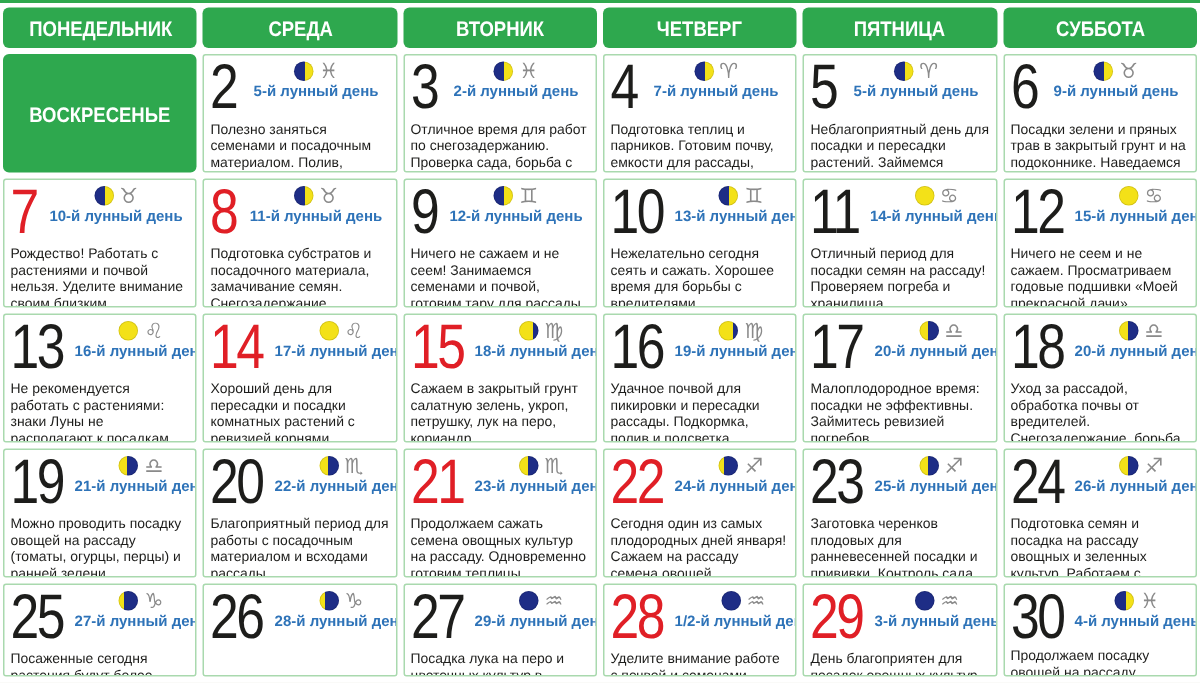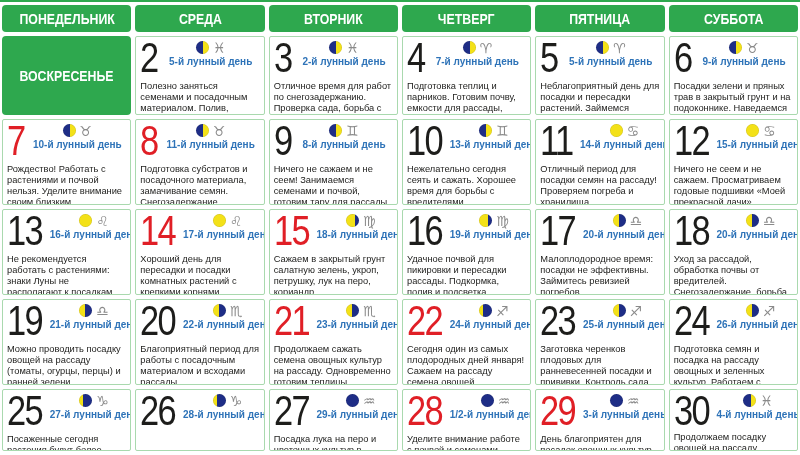--- a/index.html
+++ b/index.html
@@ -206,21 +206,21 @@
         <div class="desc">Подготовка субстратов и посадочного материала, замачивание семян. Снегозадержание.</div>
       </div>
       <div class="cell">
         <div class="cell-top">
           <div class="daynum">9</div>
           <div class="right-block">
             <div class="icons">
               <span class="moon waxing-half" title="waxing-half"></span>
               <span class="zodiac">♊</span>
             </div>
-            <div class="lunar">8-й лунный день</div>
+            <div class="lunar">12-й лунный день</div>
           </div>
         </div>
         <div class="desc">Ничего не сажаем и не сеем! Занимаемся семенами и почвой, готовим тару для рассады.</div>
       </div>
       <div class="cell">
         <div class="cell-top">
           <div class="daynum">10</div>
           <div class="right-block">
             <div class="icons">
               <span class="moon waxing-half" title="waxing-half"></span>
@@ -274,21 +274,21 @@
         <div class="cell-top">
           <div class="daynum red">14</div>
           <div class="right-block">
             <div class="icons">
               <span class="moon full" title="full"></span>
               <span class="zodiac">♌</span>
             </div>
             <div class="lunar">17-й лунный день</div>
           </div>
         </div>
-        <div class="desc">Хороший день для пересадки и посадки комнатных растений с крепкими корнями.</div>
+        <div class="desc">Хороший день для пересадки и посадки комнатных растений с ревизией корнями.</div>
       </div>
       <div class="cell">
         <div class="cell-top">
           <div class="daynum red">15</div>
           <div class="right-block">
             <div class="icons">
               <span class="moon waning-gibbous" title="waning-gibbous"></span>
               <span class="zodiac">♍</span>
             </div>
             <div class="lunar">18-й лунный день</div>

